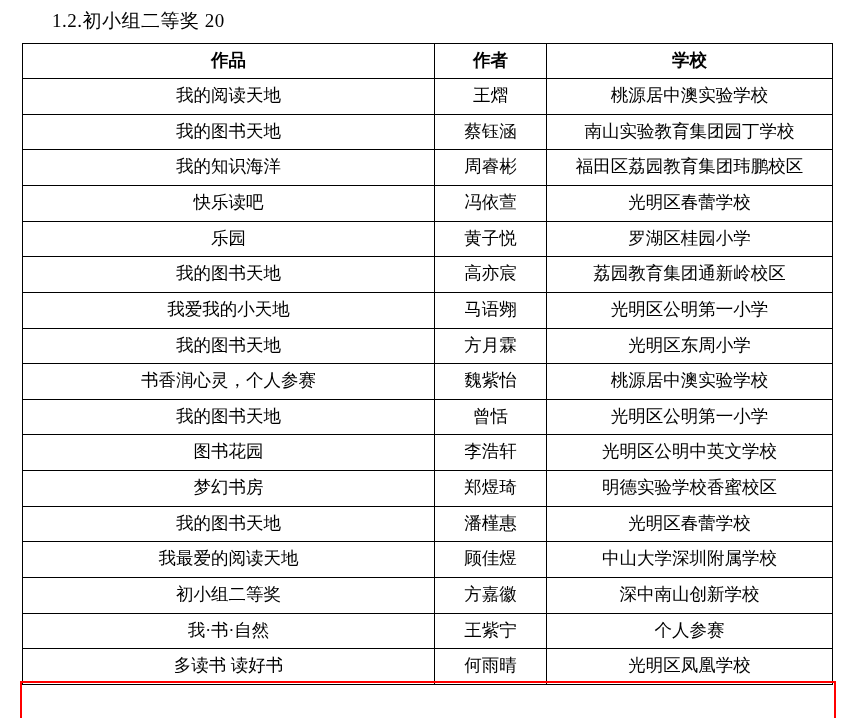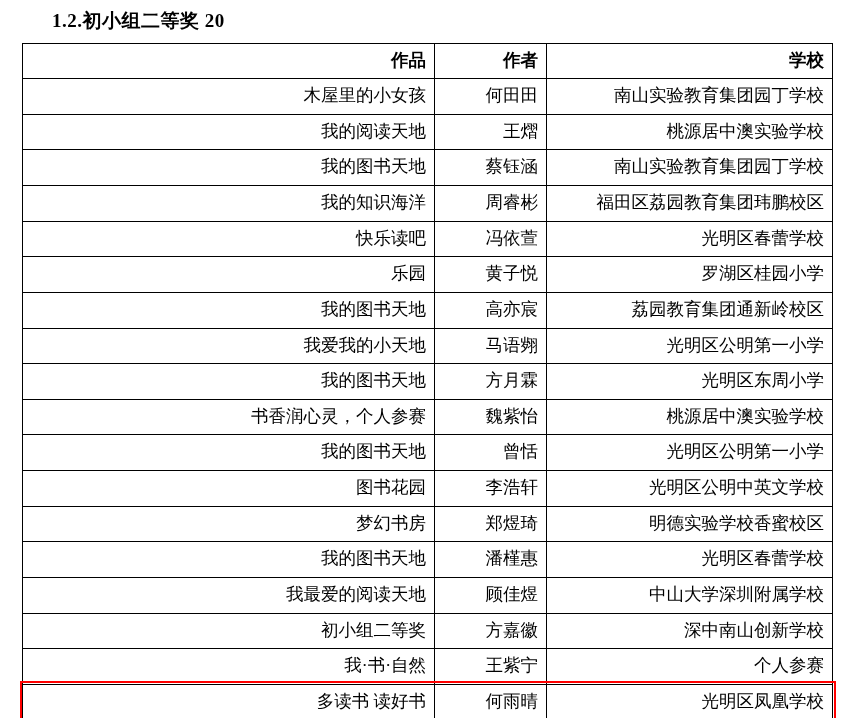--- a/index.html
+++ b/index.html
@@ -16,39 +16,39 @@
   }
   .page {
     position: relative;
     width: 844px;
     height: 718px;
     box-sizing: border-box;
     padding: 0 16px;
   }
   .doc-heading {
     font-size: 19px;
-    font-weight: bold;
+    font-weight: normal;
     letter-spacing: 0.5px;
     margin: 8px 0 8px 36px;
     line-height: 1.4;
   }
   table.award-table {
     border-collapse: collapse;
     width: 810px;
     margin-left: 6px;
     table-layout: fixed;
   }
   table.award-table td,
   table.award-table th {
     border: 1px solid #000000;
     padding: 5px 8px 6px 8px;
     font-size: 17.5px;
     line-height: 1.35;
     vertical-align: middle;
-    text-align: right;
+    text-align: center;
     font-weight: normal;
   }
   table.award-table th {
     font-weight: bold;
   }
   col.c-title { width: 412px; }
   col.c-author { width: 112px; }
   col.c-school { width: 286px; }
 
   tr.highlight td {
@@ -78,25 +78,20 @@
       <col class="c-school">
     </colgroup>
     <thead>
       <tr>
         <th>作品</th>
         <th>作者</th>
         <th>学校</th>
       </tr>
     </thead>
     <tbody>
-        <tr>
-          <td>木屋里的小女孩</td>
-          <td>何田田</td>
-          <td>南山实验教育集团园丁学校</td>
-        </tr>
         <tr>
           <td>我的阅读天地</td>
           <td>王熠</td>
           <td>桃源居中澳实验学校</td>
         </tr>
         <tr>
           <td>我的图书天地</td>
           <td>蔡钰涵</td>
           <td>南山实验教育集团园丁学校</td>
         </tr>

